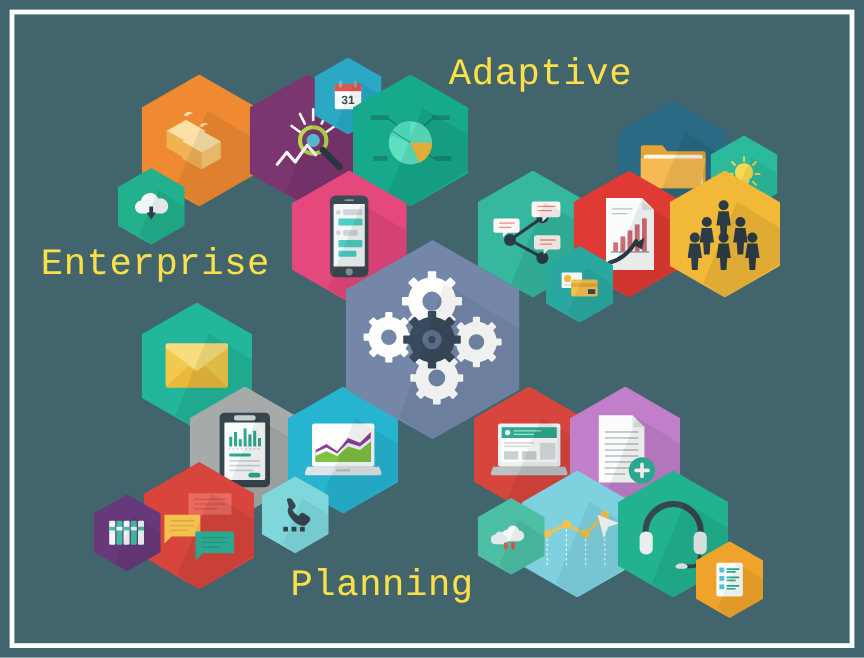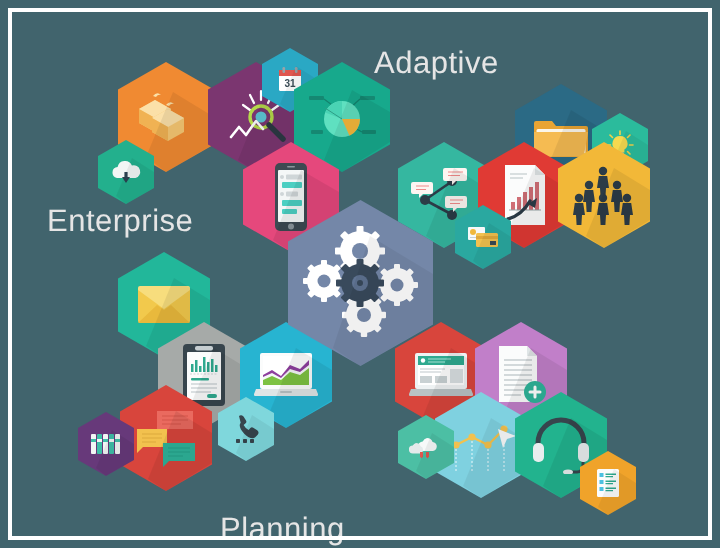--- a/index.html
+++ b/index.html
@@ -34,32 +34,32 @@
     justify-content: center;
   }
   .hex > svg { display: block; }
   .hex .shadow {
     position: absolute;
     left: 0; top: 0; width: 100%; height: 100%;
     pointer-events: none;
   }
   .label {
     position: absolute;
-    color: #e5e5e5;
-    font-family: Liberation Sans, sans-serif;
+    color: #fde047;
+    font-family: Liberation Mono, monospace;
     font-weight: 300;
     letter-spacing: 0.5px;
     white-space: nowrap;
     z-index: 30;
     text-rendering: geometricPrecision;
   }
-  #label-enterprise { font-size: 31px; left: 47px;  top: 203px; }
+  #label-enterprise { font-size: 31px; left: 34px;  top: 203px; }
   #label-adaptive   { font-size: 31px; left: 374px; top: 45px; }
   #label-resource   { font-size: 31px; left: 511px; top: 272px; }
-  #label-planning   { font-size: 31px; left: 220px; top: 471px; margin-top: 40px; }
+  #label-planning   { font-size: 31px; left: 242px; top: 471px; }
 </style>
 </head>
 <body>
 
 <div id="poster">
 
   <div id="stage">
 
     <div class="hex" style="left:118px; top:62px; width:96px; height:110px; background:#f08a32;">
       <svg class="shadow" viewBox="0 0 96 110" aria-hidden="true">

